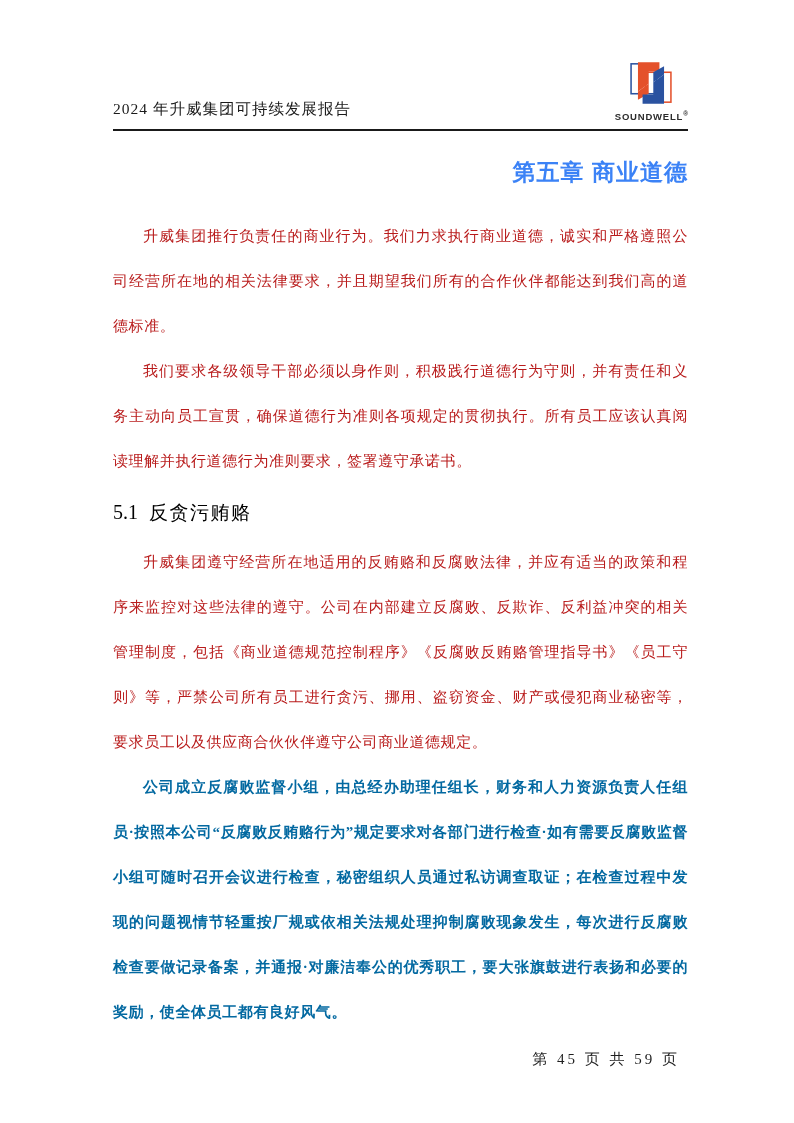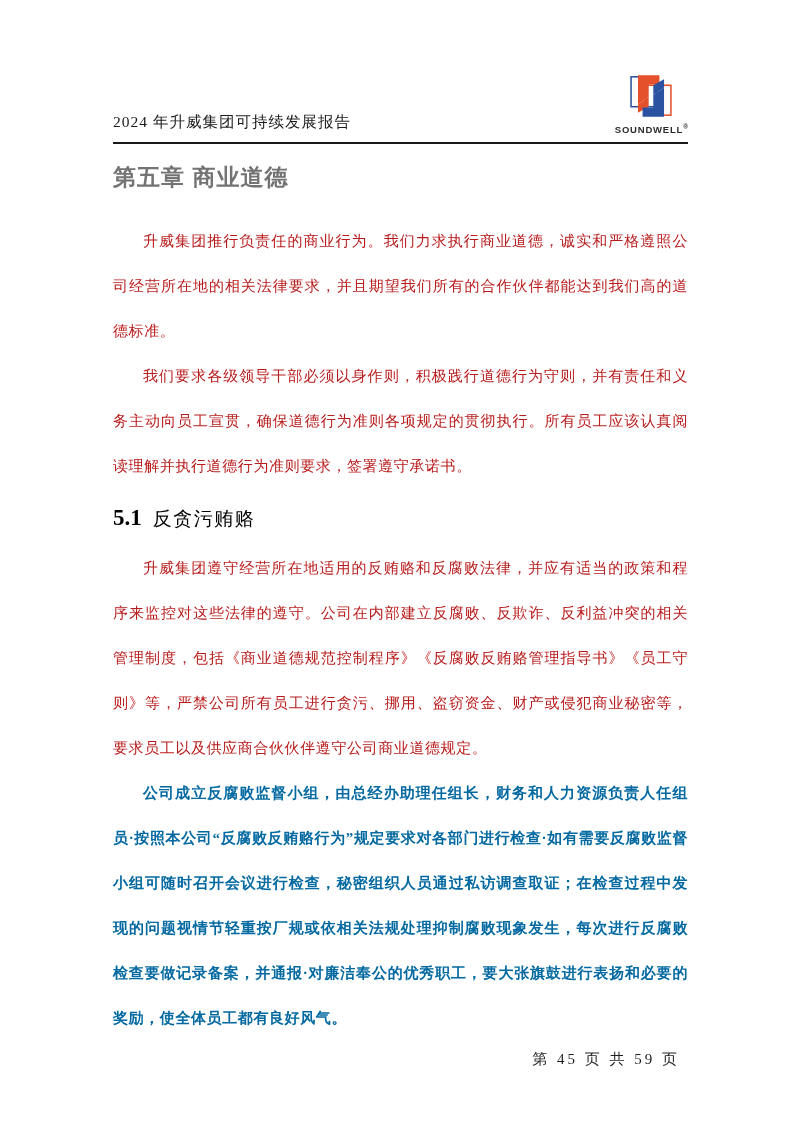--- a/index.html
+++ b/index.html
@@ -7,21 +7,21 @@
   body {
     width: 794px; height: 1123px;
     font-family: "Liberation Serif", "DejaVu Serif", serif;
     color: #1a1a1a;
     position: relative;
     overflow: hidden;
   }
   .page {
     position: relative;
     width: 794px; height: 1123px;
-    padding: 16px 106px 0 113px;
+    padding: 3px 106px 0 113px;
   }
   
   .header {
     display: flex;
     justify-content: space-between;
     align-items: flex-end;
     padding-top: 55px;
     padding-bottom: 7px;
     border-bottom: 2px solid #1a1a1a;
   }
@@ -47,27 +47,27 @@
     color: #2b2b2b;
     white-space: nowrap;
   }
   .brand-line .reg {
     font-size: 6.5px;
     vertical-align: super;
     letter-spacing: 0;
   }
   
   h1.chapter-title {
-    margin: 18px 0 0 0;
-    text-align: left;
+    margin: 26px 0 0 0;
+    text-align: right;
     font-family: "Liberation Sans", "DejaVu Sans", sans-serif;
     font-weight: bold;
     font-size: 23px;
     letter-spacing: 1px;
-    color: #737373;
+    color: #3b82f6;
   }
   
   p.body-para {
     margin: 0;
     font-size: 15px;
     line-height: 45px;
     letter-spacing: 0.6px;
     text-align: justify;
     text-indent: 2em;
     color: #b91c1c;
@@ -77,22 +77,22 @@
   
   h2.section-heading {
     display: flex;
     align-items: baseline;
     gap: 11px;
     margin: 16px 0 0 0;
     color: #000;
   }
   h2.section-heading .num {
     font-family: "Liberation Serif", "DejaVu Serif", serif;
-    font-weight: bold;
-    font-size: 23px;
+    font-weight: normal;
+    font-size: 20px;
   }
   h2.section-heading .txt {
     font-family: "Liberation Sans", "DejaVu Sans", sans-serif;
     font-weight: normal;
     font-size: 19px;
     letter-spacing: 1.5px;
   }
   
   .footer {
     position: absolute;

